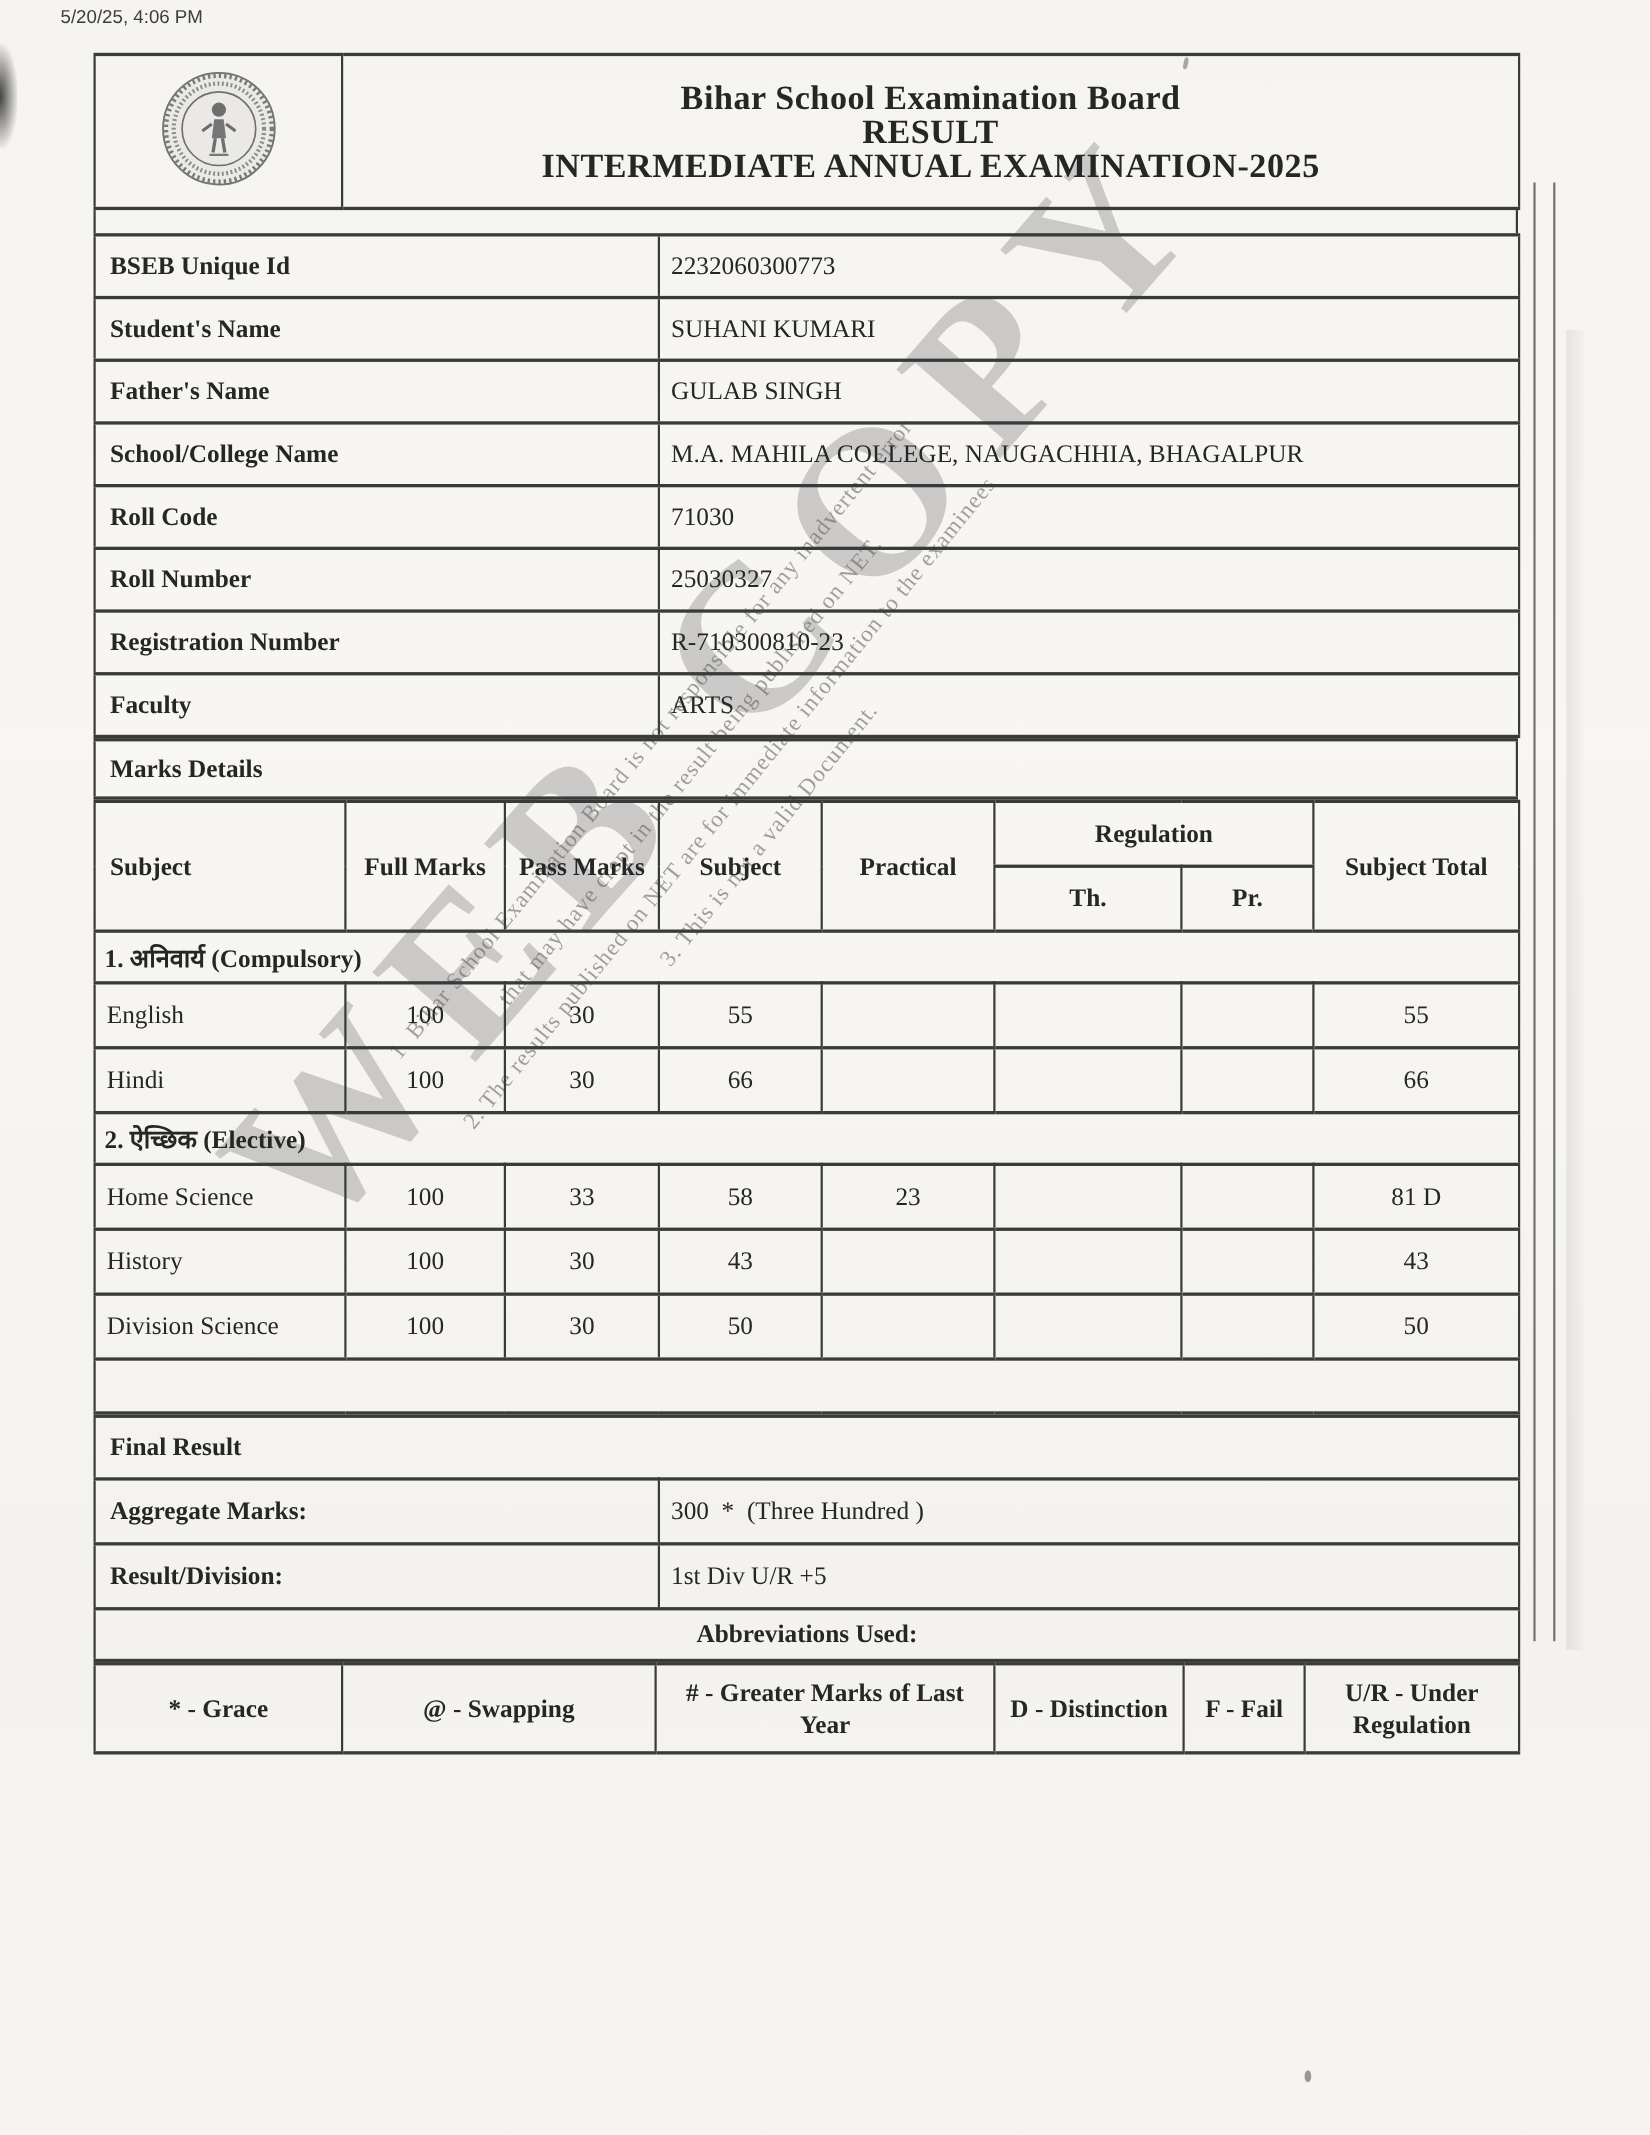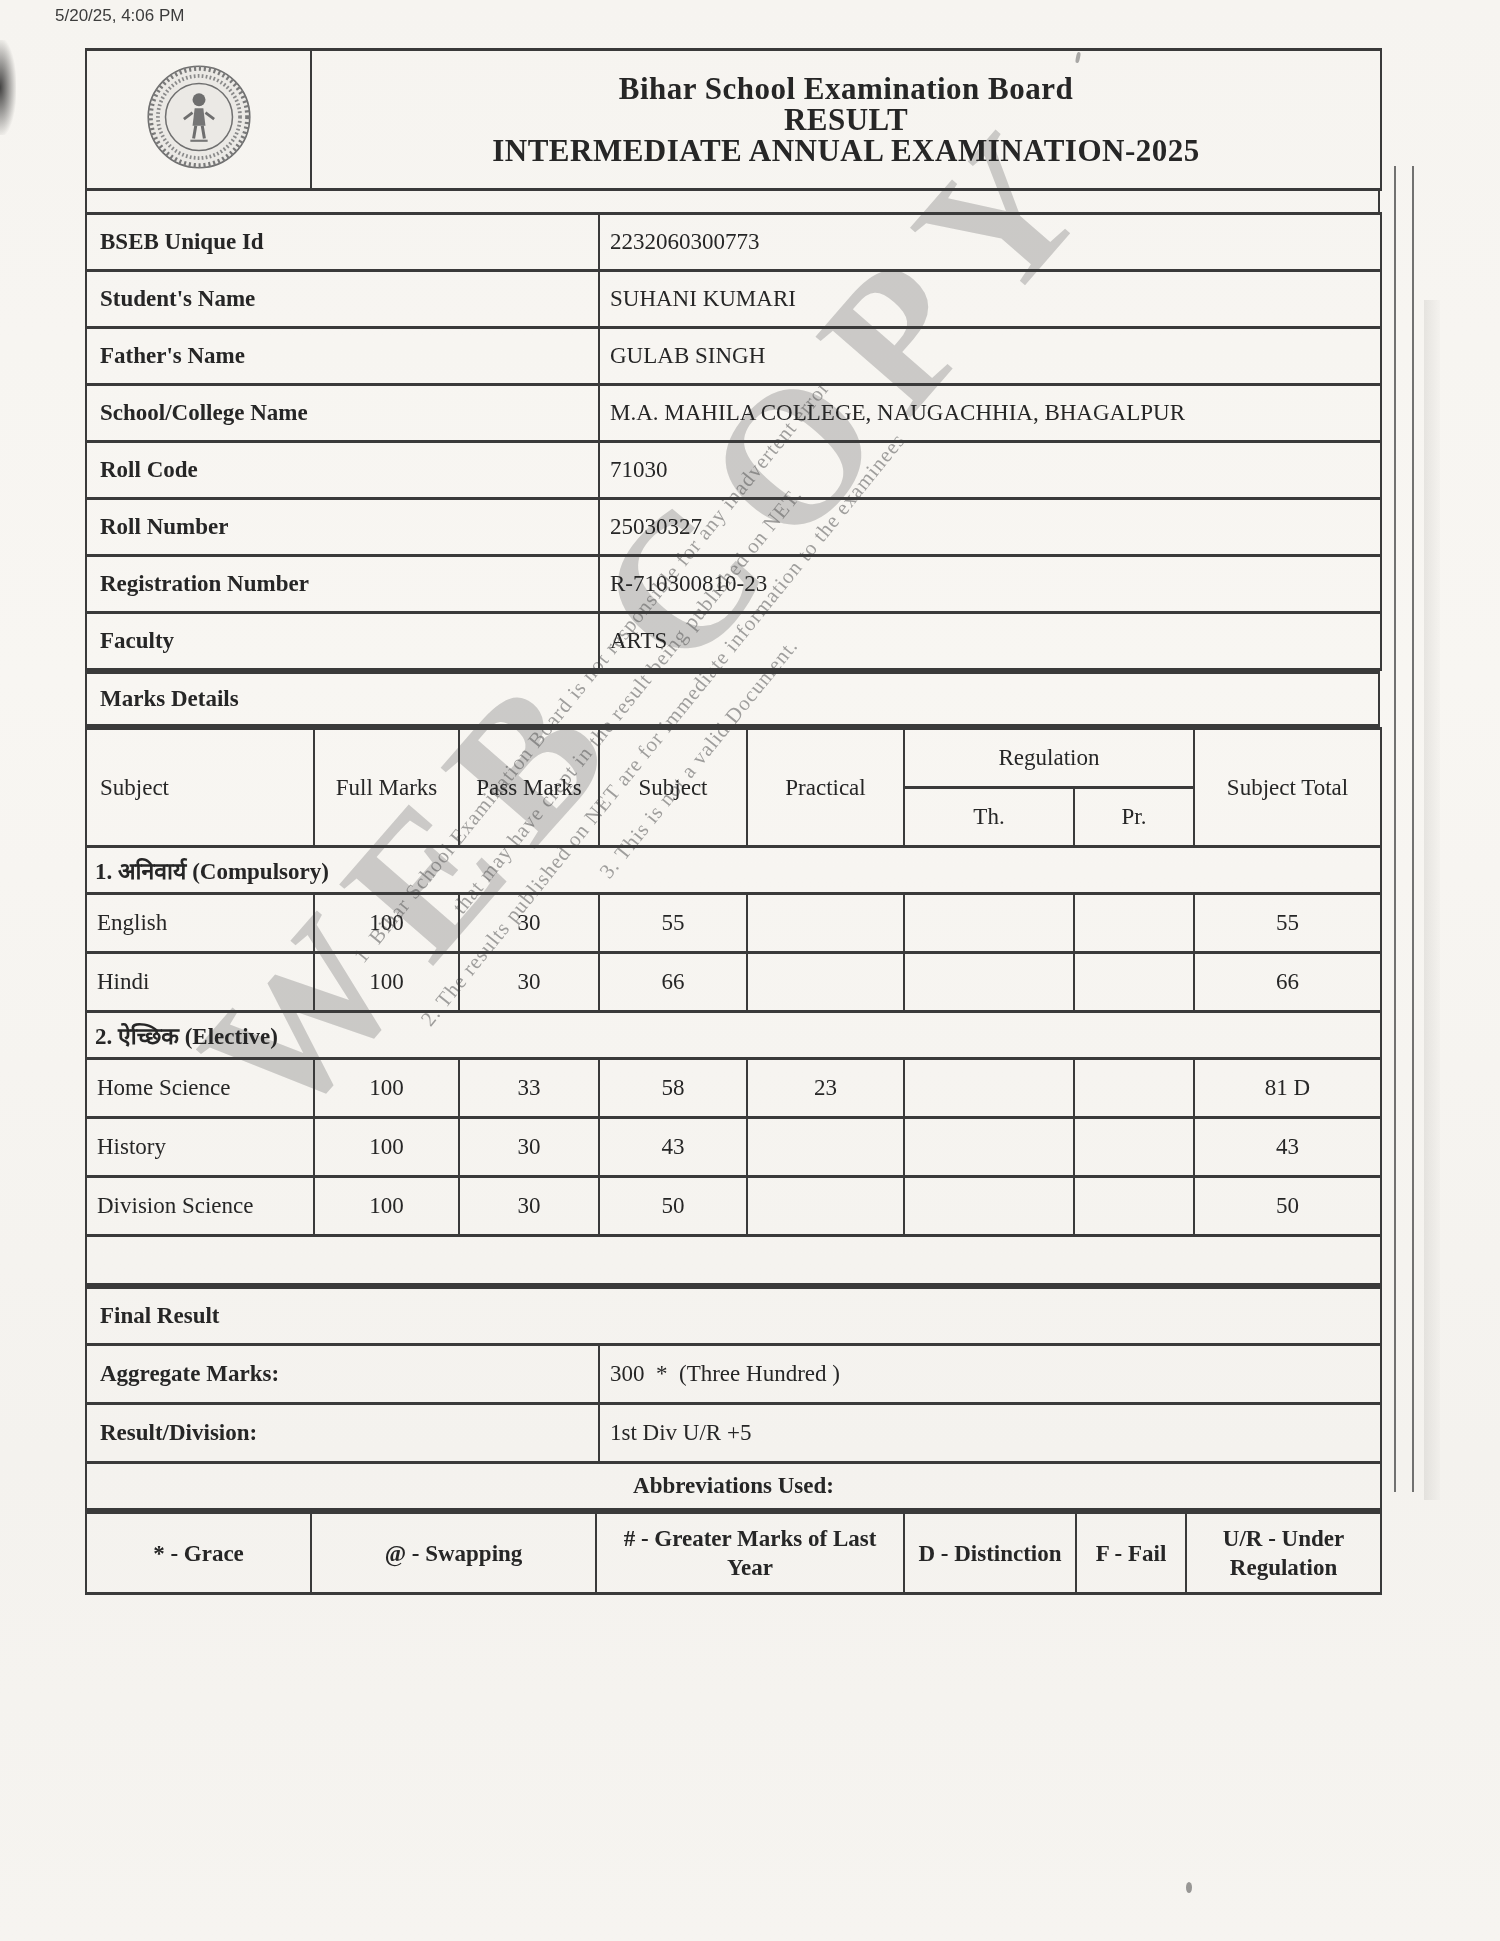--- a/index.html
+++ b/index.html
@@ -36,21 +36,21 @@
     overflow:hidden;
   }
   .gap{height:21px; border-left:2.5px solid #3a3a3a; border-right:2.5px solid #3a3a3a;}
   .hdr-cell{text-align:center;}
   .hdr-cell .l{font-weight:bold; font-size:31px; line-height:31px; letter-spacing:0.5px;}
   .logo-cell{text-align:center;}
   .c{text-align:center;}
   .lab{font-weight:bold; padding-left:13px !important;}
   .info-t td{height:54px;}
   .band td{height:50px;}
-  .mh td{font-weight:normal; text-align:center;}
+  .mh td{font-weight:bold; text-align:center;}
   .mh-r1 td{height:56px;}
   .mh-r2 td{height:56px;}
   .sec td{height:44px; font-weight:bold; font-size:24px; padding-left:8px !important;
           font-family:"Liberation Serif","DejaVu Sans",serif;}
   .mrow td{height:56px;}
   .emptyrow td{height:46px;}
   .fr-title td{height:54px;}
   .fr td{height:56px;}
   .abbr-title td{height:44px; text-align:center;}
   .abbr-title .u{font-weight:bold; }

